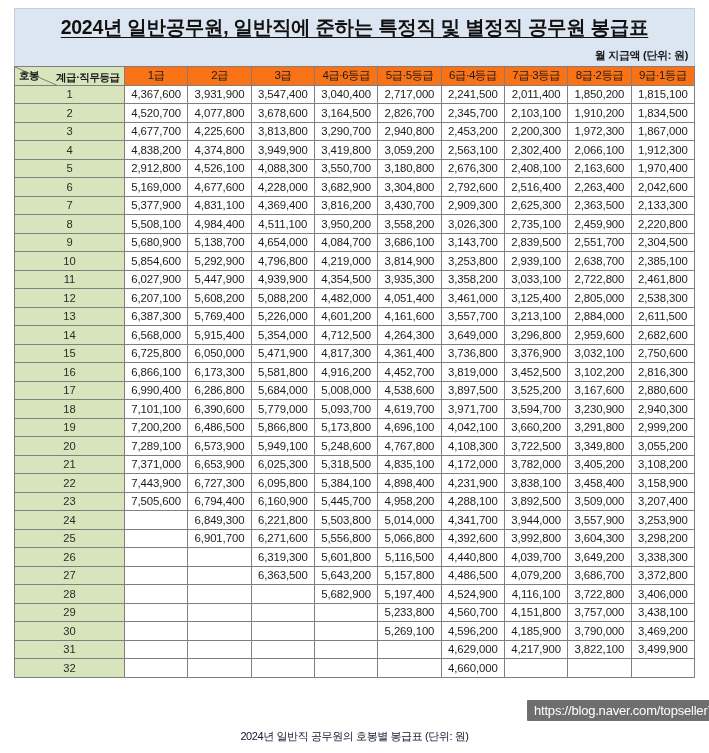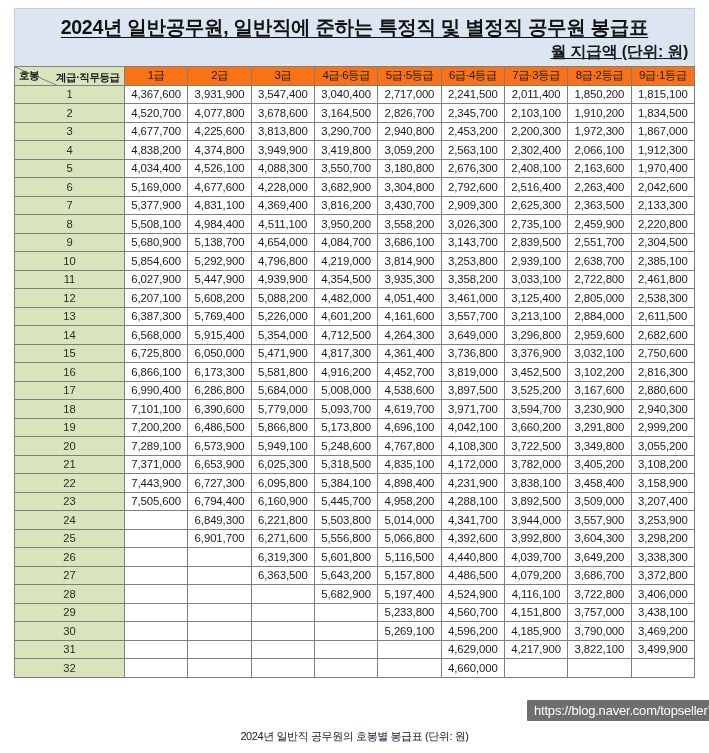--- a/index.html
+++ b/index.html
@@ -44,25 +44,24 @@
     letter-spacing: -0.3px;
     color: #111111;
     text-decoration: underline;
     text-underline-offset: 3px;
     white-space: nowrap;
   }
   .title-sub {
     position: absolute;
     right: 6px;
     bottom: 3px;
-    font-size: 16px;
+    font-size: 11px;
     font-weight: bold;
     color: #1a1a1a;
     letter-spacing: -0.3px;
-    text-decoration: underline;
   }
 
   
   table.salary {
     border-collapse: collapse;
     table-layout: fixed;
     width: 681px;
     font-size: 11.2px;
   }
   table.salary td, table.salary th {
@@ -236,21 +235,21 @@
           <td class="amt">3,949,900</td>
           <td class="amt">3,419,800</td>
           <td class="amt">3,059,200</td>
           <td class="amt">2,563,100</td>
           <td class="amt">2,302,400</td>
           <td class="amt">2,066,100</td>
           <td class="amt">1,912,300</td>
         </tr>
         <tr>
           <td class="step">5</td>
-          <td class="amt">4,034,400</td>
+          <td class="amt">2,912,800</td>
           <td class="amt">4,526,100</td>
           <td class="amt">4,088,300</td>
           <td class="amt">3,550,700</td>
           <td class="amt">3,180,800</td>
           <td class="amt">2,676,300</td>
           <td class="amt">2,408,100</td>
           <td class="amt">2,163,600</td>
           <td class="amt">1,970,400</td>
         </tr>
         <tr>

